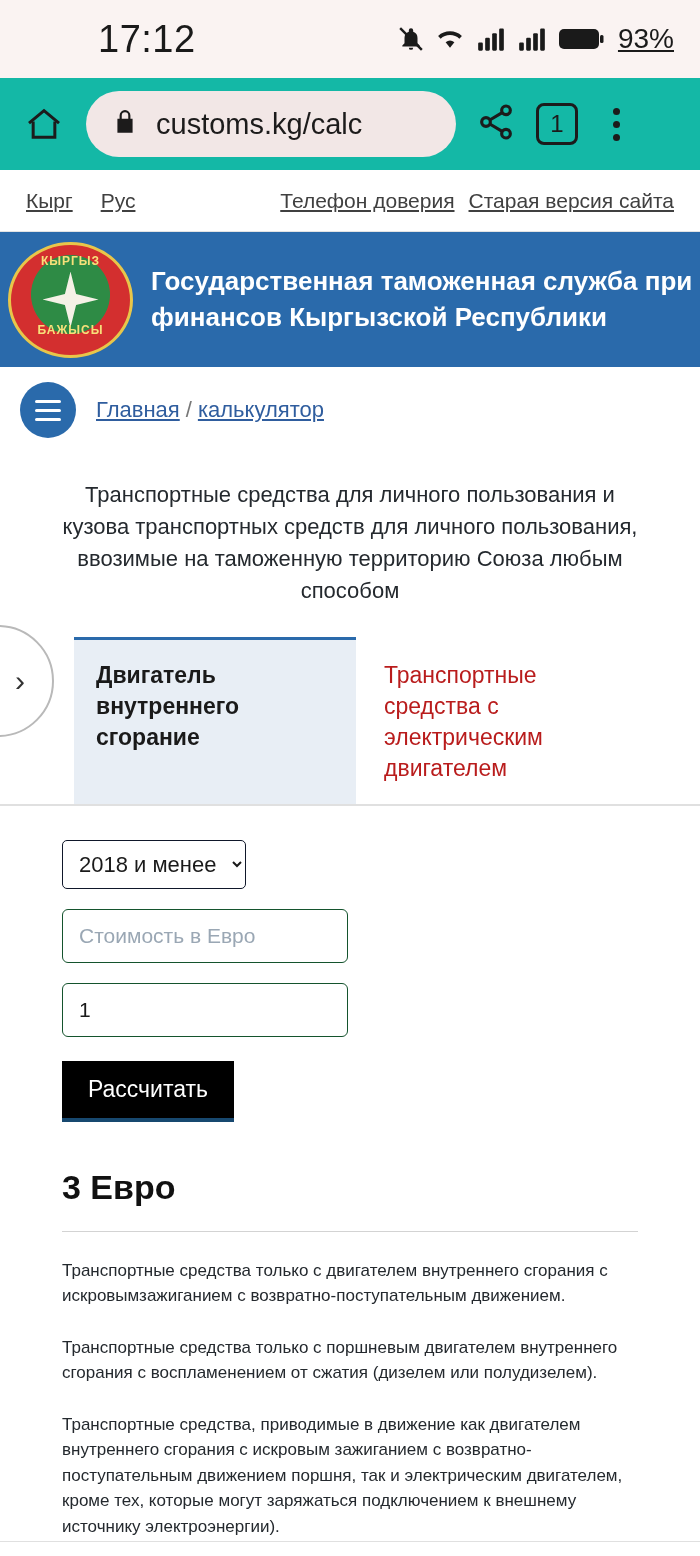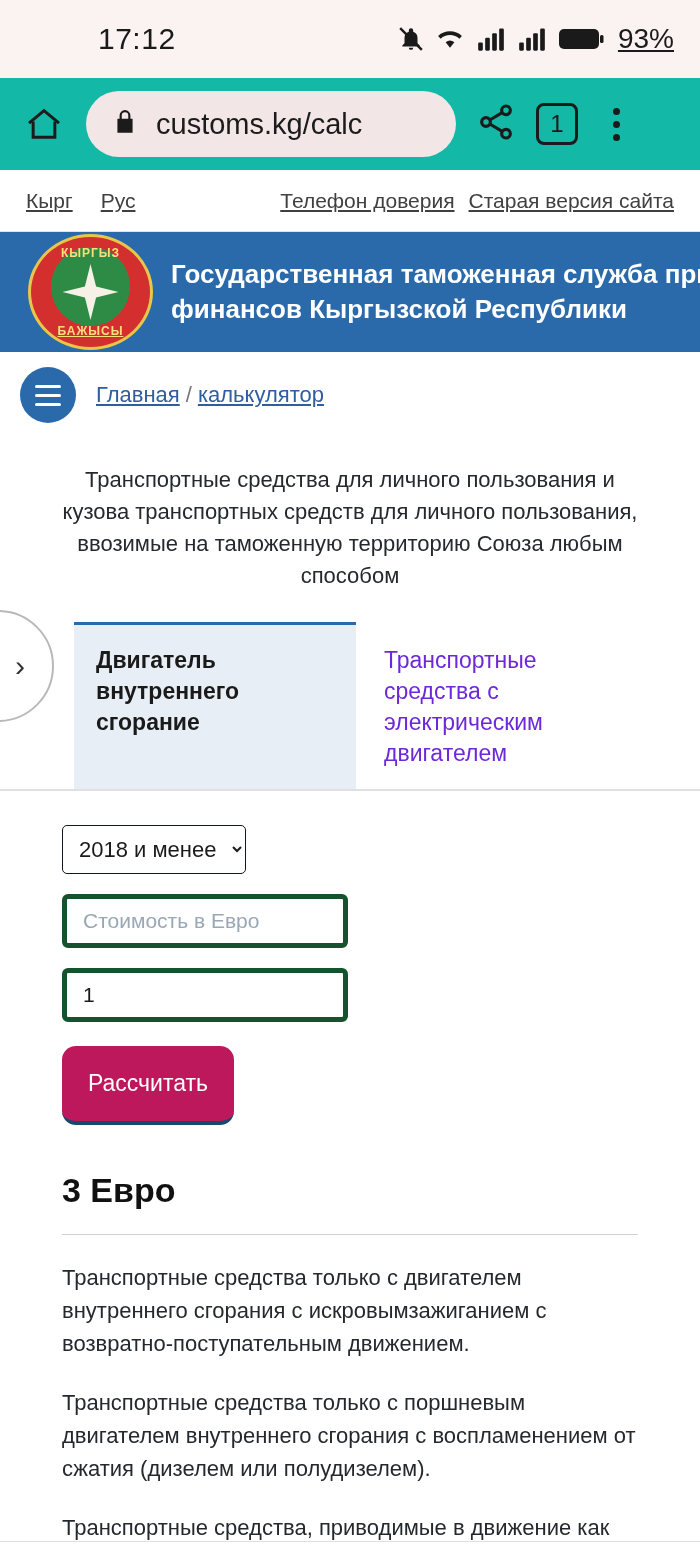--- a/index.html
+++ b/index.html
@@ -14,21 +14,21 @@
   
   .status-bar {
     height: 78px;
     background: #faf3f2;
     display: flex;
     align-items: center;
     padding: 0 26px;
     position: relative;
   }
   .status-time {
-    font-size: 30px;
+    font-size: 38px;
     color: #1a1a1a;
     font-weight: 400;
     letter-spacing: 0.5px;
     margin-left: 72px;
   }
   .status-icons {
     position: absolute;
     right: 26px;
     display: flex;
     align-items: center;
@@ -98,24 +98,24 @@
   .top-links .right-group {
     margin-left: auto;
     display: flex;
     gap: 14px;
   }
   .top-links .right-group a { margin-right: 0; }
 
   
   .site-header {
     background: #2a6aab;
-    height: 120px;
-    display: flex;
-    align-items: center;
-    padding-left: 28px;
+    height: 135px;
+    display: flex;
+    align-items: center;
+    padding-left: 8px;
     overflow: hidden;
     position: relative;
   }
   .emblem {
     width: 125px; height: 116px;
     flex: 0 0 125px;
     border-radius: 50%;
     background: radial-gradient(circle at 50% 45%, #2e8b45 0 46%, #d32f2f 47% 72%, #2e8b45 73% 100%);
     border: 3px solid #e8c64a;
     position: relative;
@@ -129,21 +129,21 @@
     clip-path: polygon(50% 0%, 60% 40%, 100% 50%, 60% 60%, 50% 100%, 40% 60%, 0% 50%, 40% 40%);
   }
   .emblem .emb-top, .emblem .emb-bot {
     position: absolute;
     font-size: 12px;
     color: #f7e07a;
     font-weight: bold;
     letter-spacing: 1px;
   }
   .emblem .emb-top { top: 9px; }
-  .emblem .emb-bot { bottom: 9px; text-decoration: underline; }
+  .emblem .emb-bot { bottom: 18px; }
   .header-title {
     color: #ffffff;
     font-size: 26px;
     font-weight: bold;
     line-height: 1.35;
     margin-left: 18px;
     white-space: nowrap;
   }
 
   
@@ -192,21 +192,21 @@
     width: 282px;
     margin-left: 8px;
   }
   .tab.active {
     background: #e8eef5;
     border-top: 3px solid #2a6aab;
     font-weight: bold;
     color: #1a1a1a;
   }
   .tab.inactive {
-    color: #6d28d9;
+    color: #b91c1c;
     padding-top: 23px;
     padding-left: 20px;
   }
   .scroll-arrow {
     position: absolute;
     left: -58px;
     top: -12px;
     width: 112px; height: 112px;
     border-radius: 50%;
     background: #ffffff;
@@ -226,56 +226,56 @@
     border-radius: 5px;
     background: #fff;
     color: #1a1a1a;
     font-family: "Liberation Sans", sans-serif;
   }
   .txt-input {
     display: block;
     width: 286px;
     height: 54px;
     margin-top: 20px;
-    border: 5px solid #14532d;
+    border: 1px solid #14532d;
     border-radius: 6px;
     padding: 0 16px;
     font-size: 21px;
     color: #1a1a1a;
     font-family: "Liberation Sans", sans-serif;
     background: #fff;
   }
   .txt-input::placeholder { color: #9aa7b4; }
   .calc-btn {
     margin-top: 24px;
-    background: #be185d;
+    background: #000000;
     color: #ffffff;
     border: none;
     border-bottom: 4px solid #17486f;
-    padding: 24px 26px;
+    padding: 15px 26px;
     font-size: 23px;
     font-family: "Liberation Sans", sans-serif;
-    border-radius: 14px;
+    border-radius: 0;
   }
 
   
   .result-title {
     margin: 46px 0 0 62px;
     font-size: 34px;
     font-weight: bold;
     color: #111;
   }
   .divider {
     margin: 24px 62px 0 62px;
     height: 1px;
     background: #d3d3d3;
   }
   .para {
     margin: 26px 62px 0 62px;
-    font-size: 22px;
+    font-size: 17px;
     line-height: 1.5;
     color: #24292e;
   }
   .bottom-rule {
     position: absolute;
     left: 0; right: 0; bottom: 14px;
     height: 1px;
     background: #e0e0e0;
   }
   body { position: relative; }

